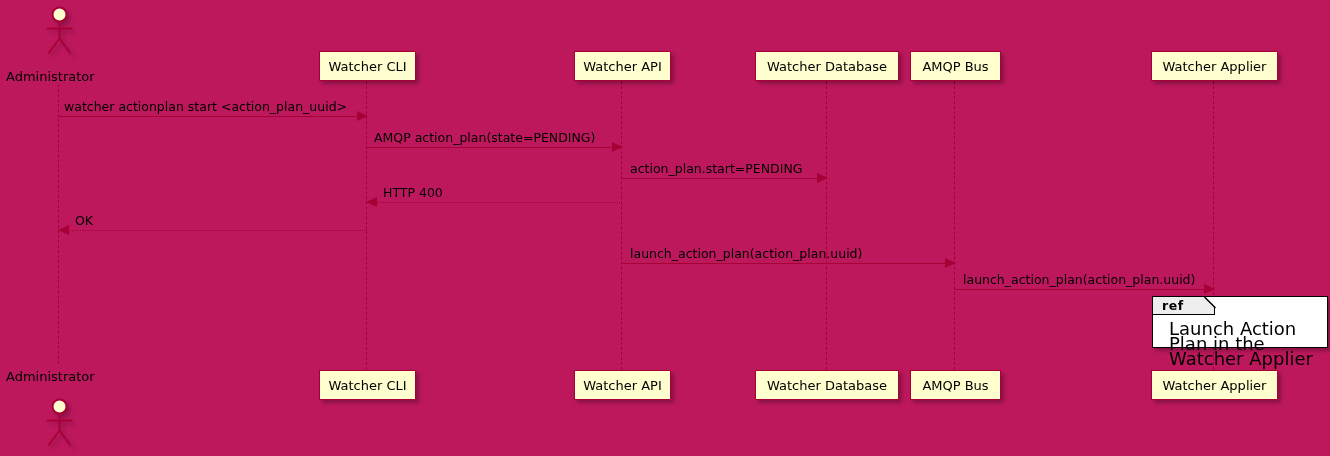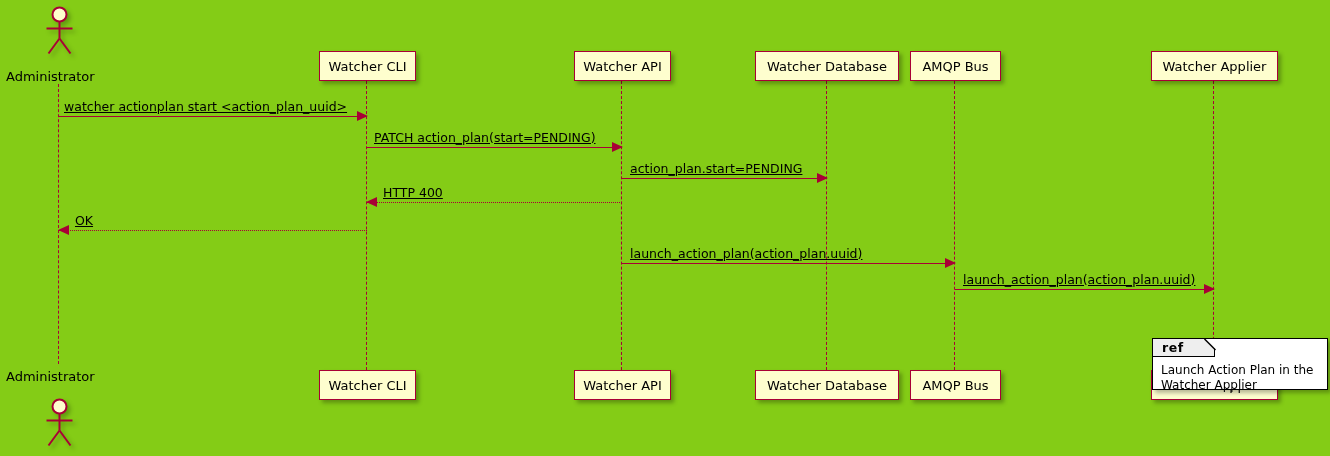--- a/index.html
+++ b/index.html
@@ -7,21 +7,21 @@
     padding: 0;
     background: #FFFFFF;
   }
   body {
     font-family: "DejaVu Sans", sans-serif;
   }
   #canvas {
     position: relative;
     width: 1330px;
     height: 456px;
-    background: #84cc16;
+    background: #be185d;
     overflow: hidden;
   }
 
   
   .pbox {
     position: absolute;
     box-sizing: border-box;
     background: #FEFECE;
     border: 1.5px solid #A80036;
     color: #000000;
@@ -91,21 +91,20 @@
     border-bottom: 5px solid transparent;
     border-right: 11px solid #A80036;
   }
   .msg .label {
     position: absolute;
     bottom: 3px;
     font-size: 12.5px;
     color: #000000;
     white-space: nowrap;
     line-height: 1;
-    text-decoration: underline;
   }
 
   
   .ref {
     position: absolute;
     box-sizing: border-box;
     background: #FFFFFF;
     border: 1.5px solid #000000;
     z-index: 6;
     box-shadow: 3px 3px 4px rgba(0,0,0,0.28);
@@ -121,22 +120,22 @@
     font-size: 12.5px;
     font-weight: bold;
     color: #000000;
     display: flex;
     align-items: center;
     padding-left: 9px;
     letter-spacing: 0.5px;
   }
   .ref-body {
     position: absolute;
-    left: 8px;
-    font-size: 12px;
+    left: 16px;
+    font-size: 18px;
     color: #000000;
     line-height: 15px;
     white-space: pre-line;
   }
 </style>
 </head>
 <body>
 
 <div id="canvas">
     <div class="lifeline" style="left: 58.25px; top: 84px; height: 280px;"></div>
@@ -180,21 +179,21 @@
       <div class="head"></div>
     </div>
     <div class="msg" style="left: 64px; top: 116px; width: 0px;">
       <div class="label">watcher actionplan start &lt;action_plan_uuid&gt;</div>
     </div>
     <div class="msg right" style="left: 367px; top: 147px; width: 255px;">
       <div class="line" style="width: 255px;"></div>
       <div class="head"></div>
     </div>
     <div class="msg" style="left: 374px; top: 147px; width: 0px;">
-      <div class="label">PATCH action_plan(start=PENDING)</div>
+      <div class="label">AMQP action_plan(state=PENDING)</div>
     </div>
     <div class="msg right" style="left: 622px; top: 178px; width: 205px;">
       <div class="line" style="width: 205px;"></div>
       <div class="head"></div>
     </div>
     <div class="msg" style="left: 630px; top: 178px; width: 0px;">
       <div class="label">action_plan.start=PENDING</div>
     </div>
     <div class="msg dotted left" style="left: 367px; top: 202px; width: 255px;">
       <div class="line" style="width: 255px;"></div>
@@ -217,21 +216,21 @@
     <div class="msg" style="left: 630px; top: 263px; width: 0px;">
       <div class="label">launch_action_plan(action_plan.uuid)</div>
     </div>
     <div class="msg right" style="left: 955px; top: 289px; width: 259px;">
       <div class="line" style="width: 259px;"></div>
       <div class="head"></div>
     </div>
     <div class="msg" style="left: 963px; top: 289px; width: 0px;">
       <div class="label">launch_action_plan(action_plan.uuid)</div>
     </div>
-    <div class="ref" style="left: 1152px; top: 296px; width: 176px; height: 52px; margin-top: 42px;">
+    <div class="ref" style="left: 1152px; top: 296px; width: 176px; height: 52px;">
       <div class="ref-header" style="width: 62px; height: 18px; clip-path: polygon(0px 0px, 52px 0px, 62px 10px, 62px 18px, 0px 18px);">ref</div>
       <div style="position: absolute; left: 51px; top: 0px; width: 12px; height: 19px; overflow: visible;"><svg width="14" height="20">
           <line x1="0.5" y1="0" x2="11.5" y2="11" stroke="#000" stroke-width="1.5"></line>
         </svg></div>
       <div class="ref-body" style="top: 24px; width: 162px;">Launch Action Plan in the
 Watcher Applier</div>
     </div>
   </div>
 
 </body></html>

